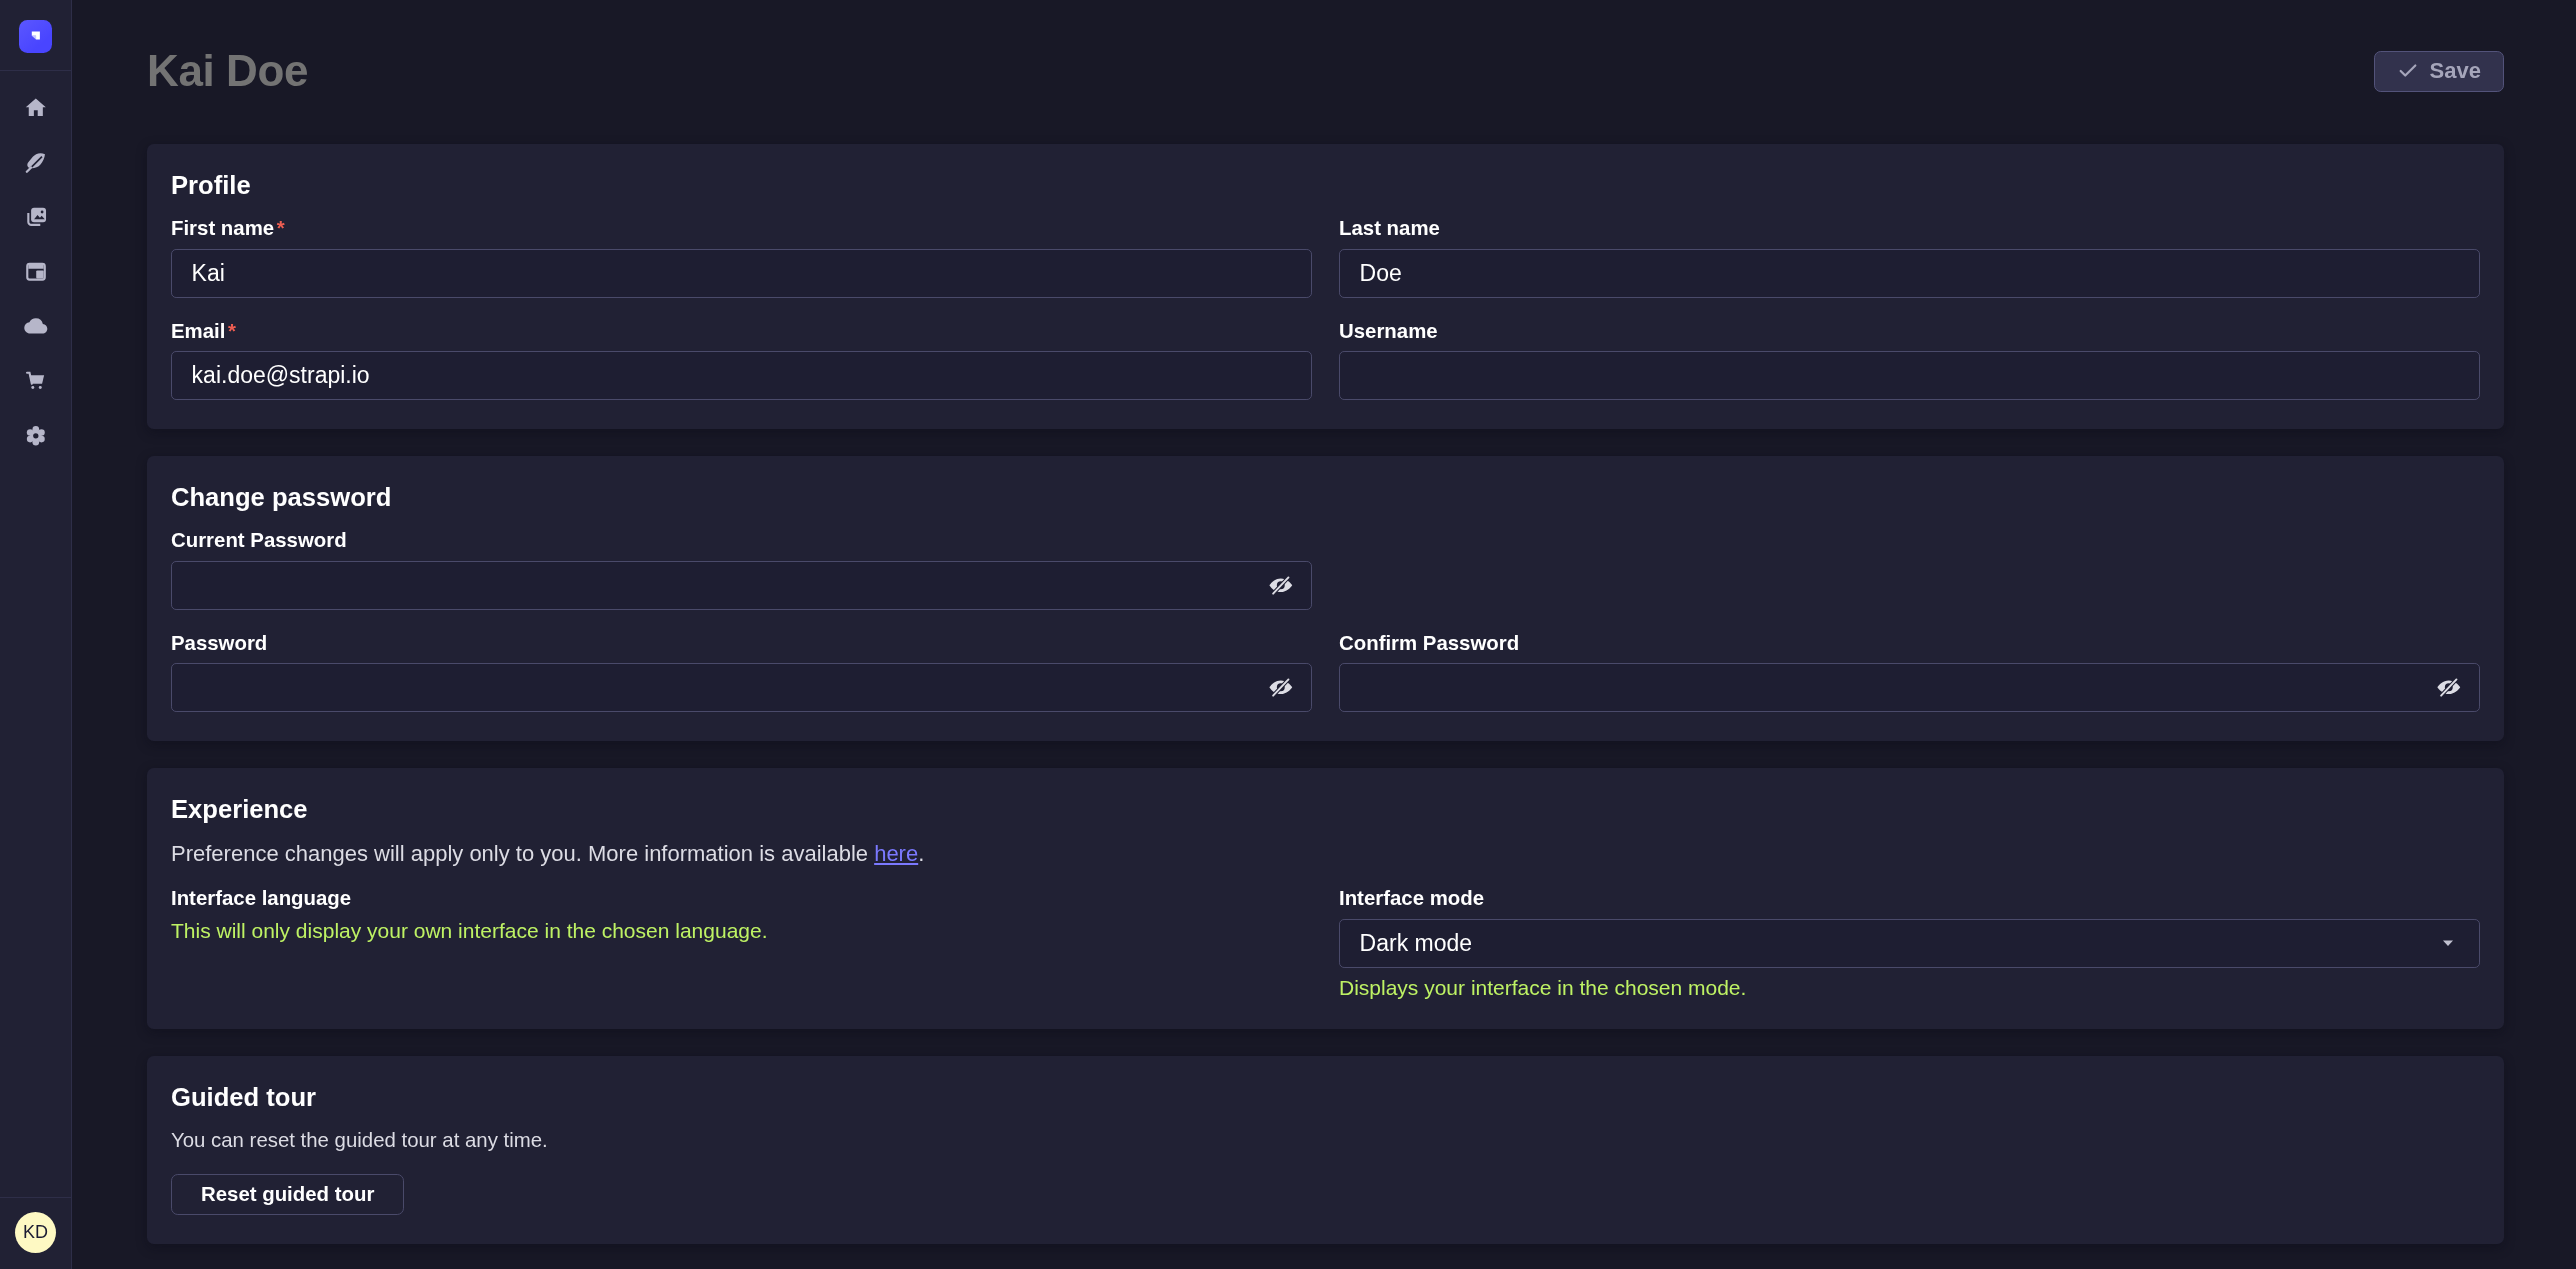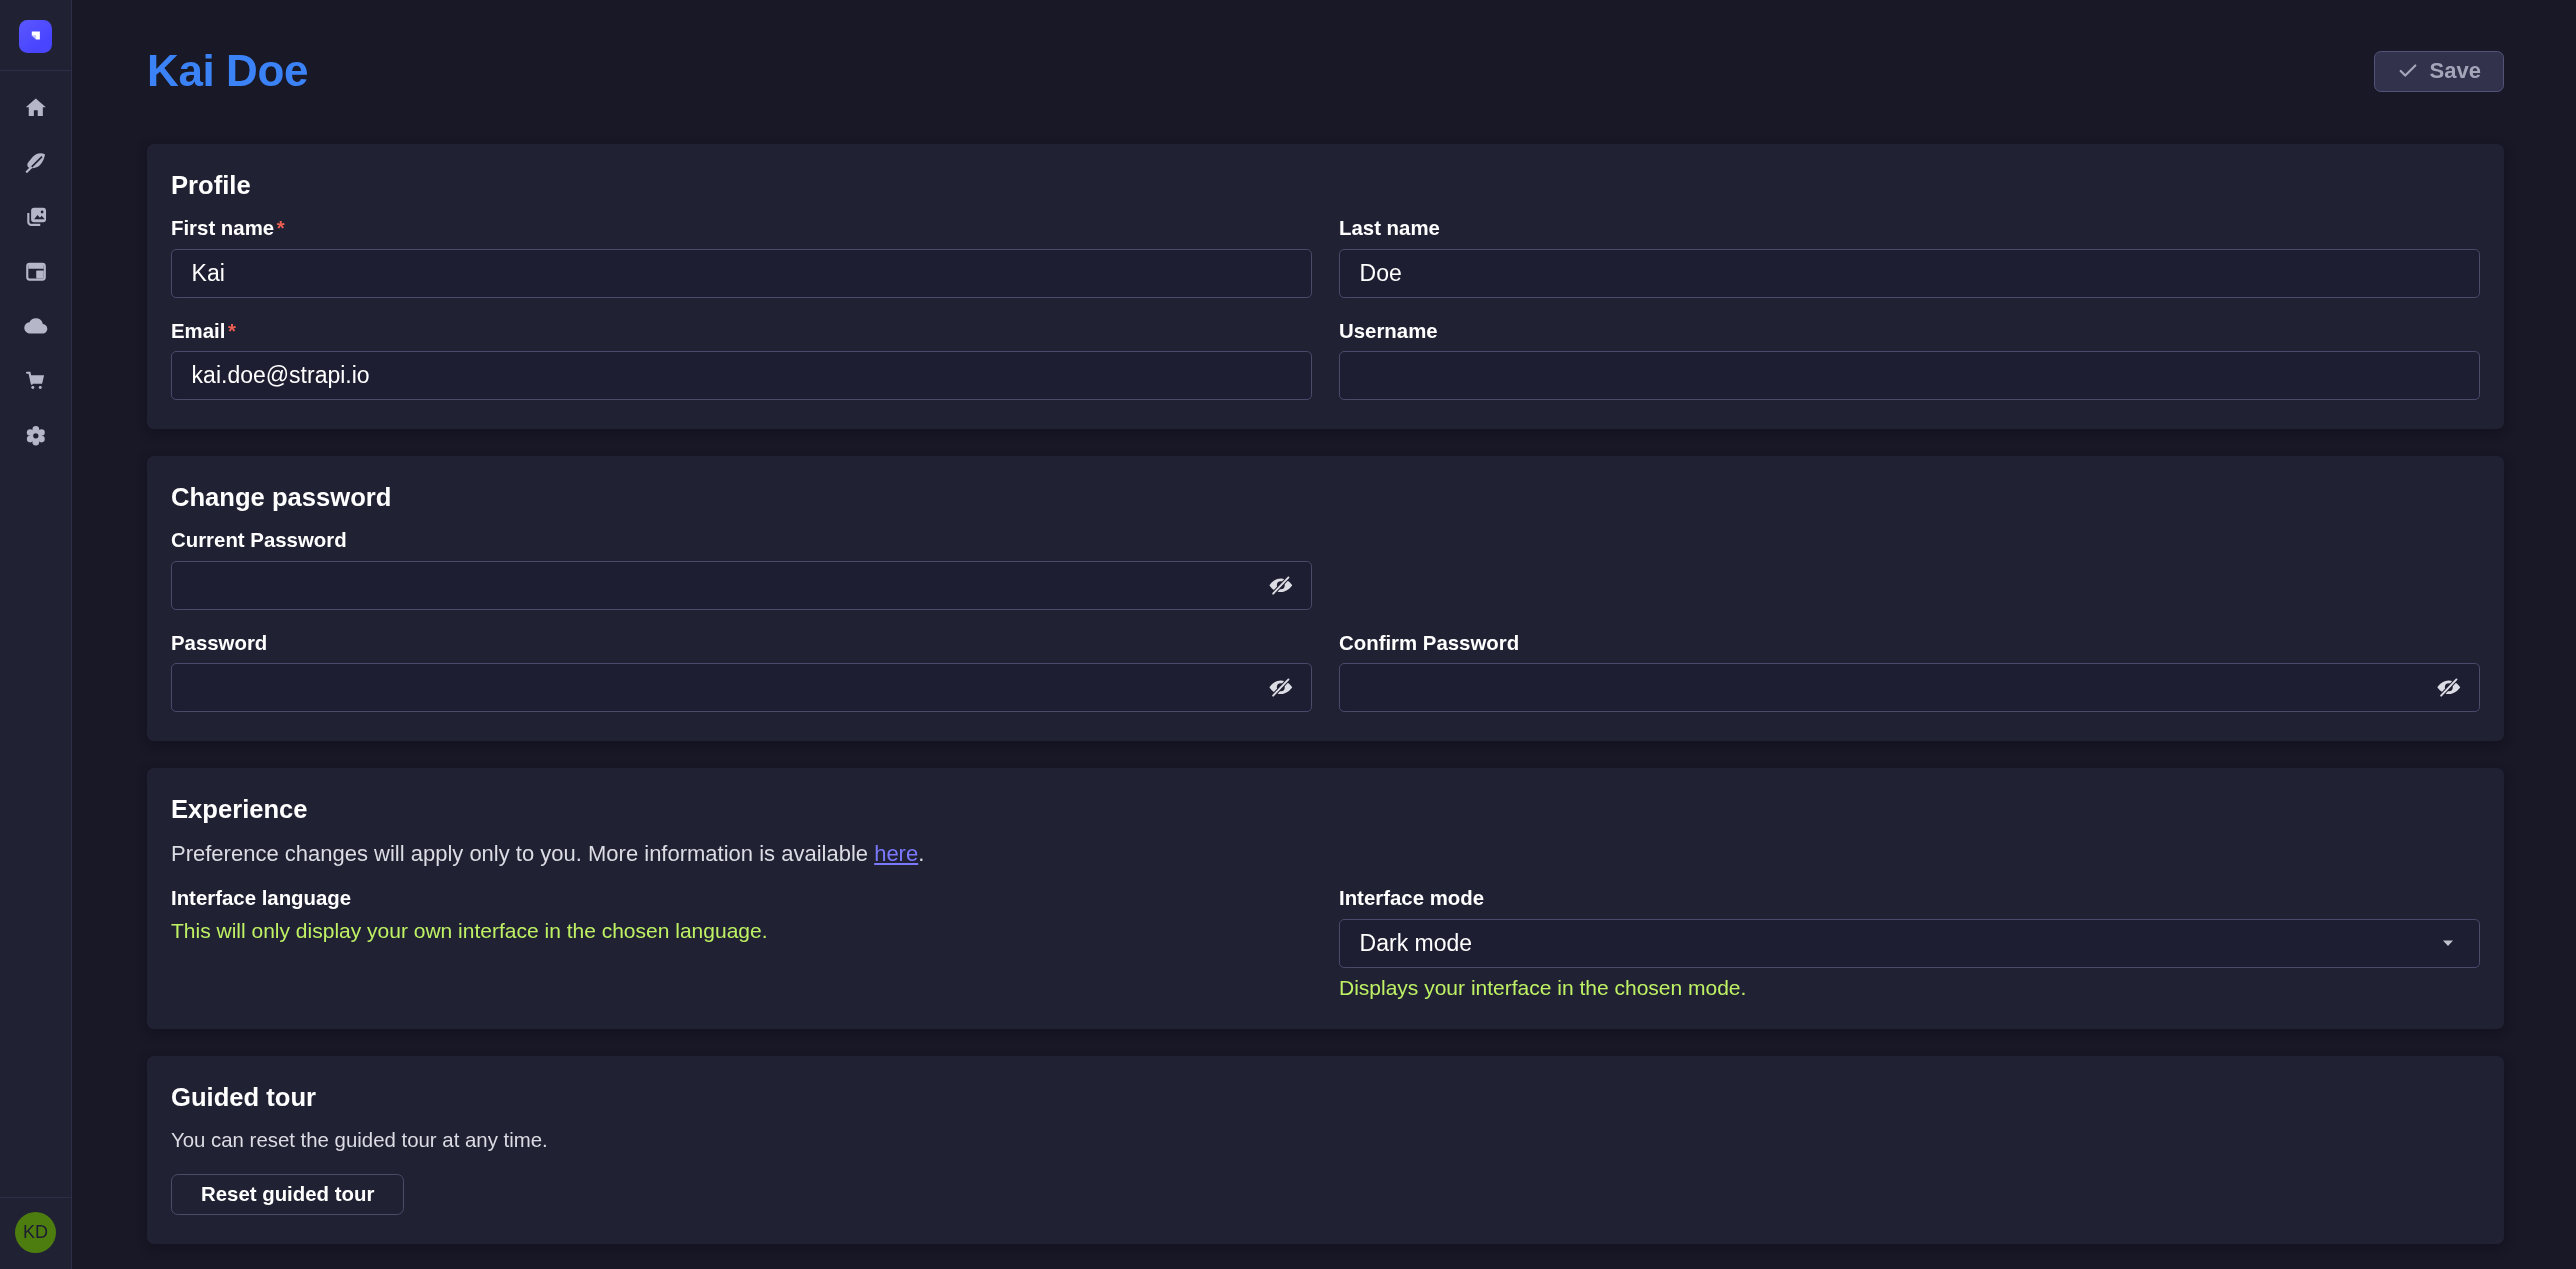--- a/index.html
+++ b/index.html
@@ -28,32 +28,32 @@
   .side-divider { width:100%; height:0.9px; background:#2e2e48; }
   .nav { margin-top:17px; display:flex; flex-direction:column; gap:13.6px; align-items:center; }
   .nav-item {
     width:41px; height:41px; border:none; background:transparent; border-radius:6.8px;
     display:grid; place-items:center; color:#b6b6c9; cursor:pointer;
   }
   .nav-item svg { width:25.6px; height:25.6px; }
   .sidebar-bottom { margin-top:auto; width:100%; display:flex; flex-direction:column; align-items:center; }
   .avatar {
     margin:14.5px 0 16px; width:41px; height:41px; border-radius:50%;
-    background:#4d7c0f; color:#1c1c33; border:none;
+    background:#fef9c3; color:#1c1c33; border:none;
     font-family:inherit; font-size:18px; font-weight:500;
     display:grid; place-items:center; cursor:pointer;
   }
 
   
   .main { flex:1; height:100%; padding:0 72px 0 75px; overflow:hidden; }
   .page-header {
     padding-top:46px; margin-bottom:48px;
     display:flex; align-items:center; justify-content:space-between;
   }
-  h1 { font-size:44px; font-weight:700; color:#3b82f6; letter-spacing:-0.4px; }
+  h1 { font-size:44px; font-weight:700; color:#737373; letter-spacing:-0.4px; }
   .save-btn {
     display:inline-flex; align-items:center; gap:10.2px;
     height:41px; padding:0 22px;
     background:#32324d; border:0.9px solid #53537a; border-radius:6.8px;
     color:#a5a5ba; font-family:inherit; font-size:22px; font-weight:600; cursor:pointer;
   }
   .save-btn svg { width:22px; height:22px; }
 
   .card {
     background:#212134; border-radius:6.8px;

